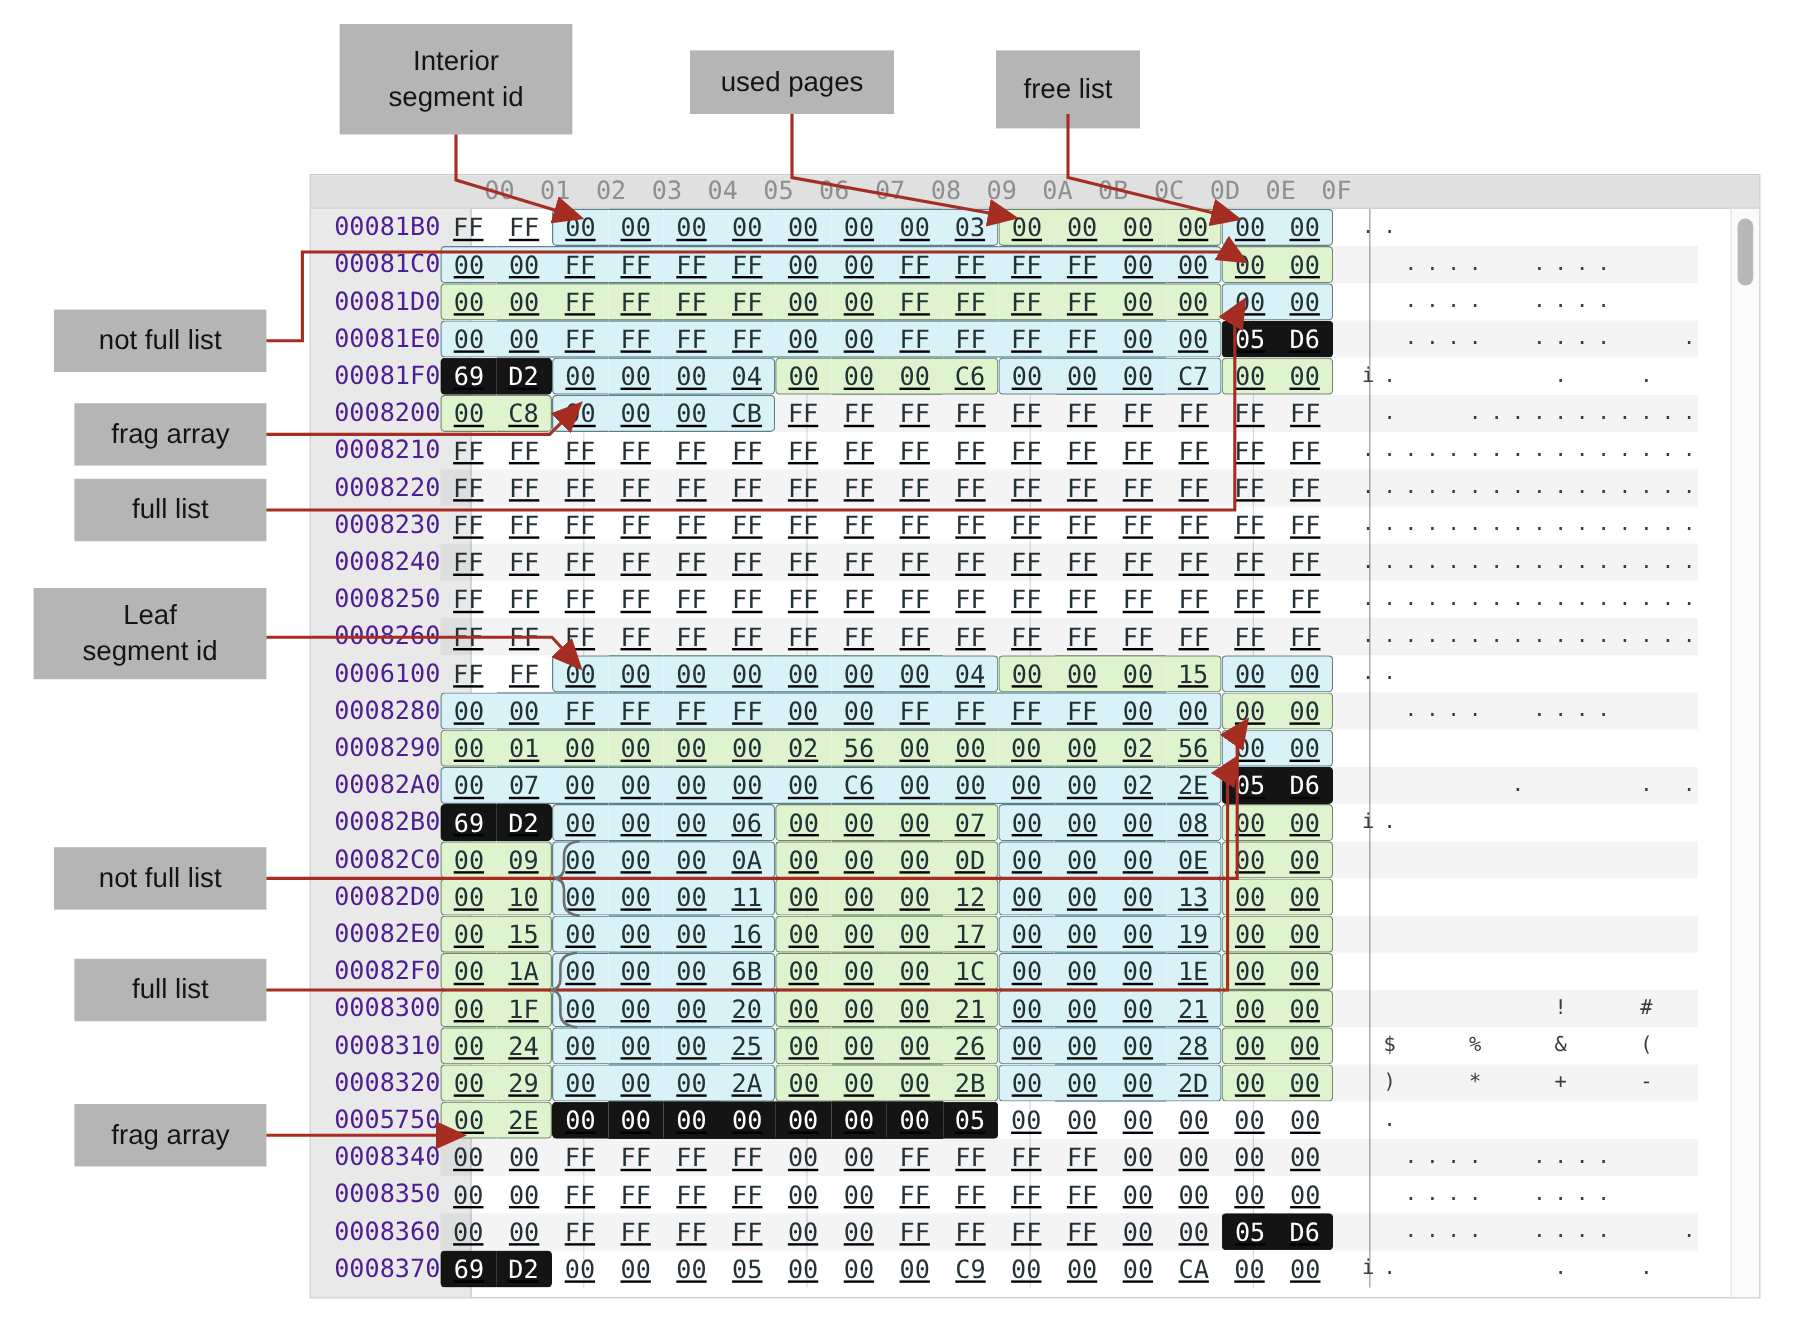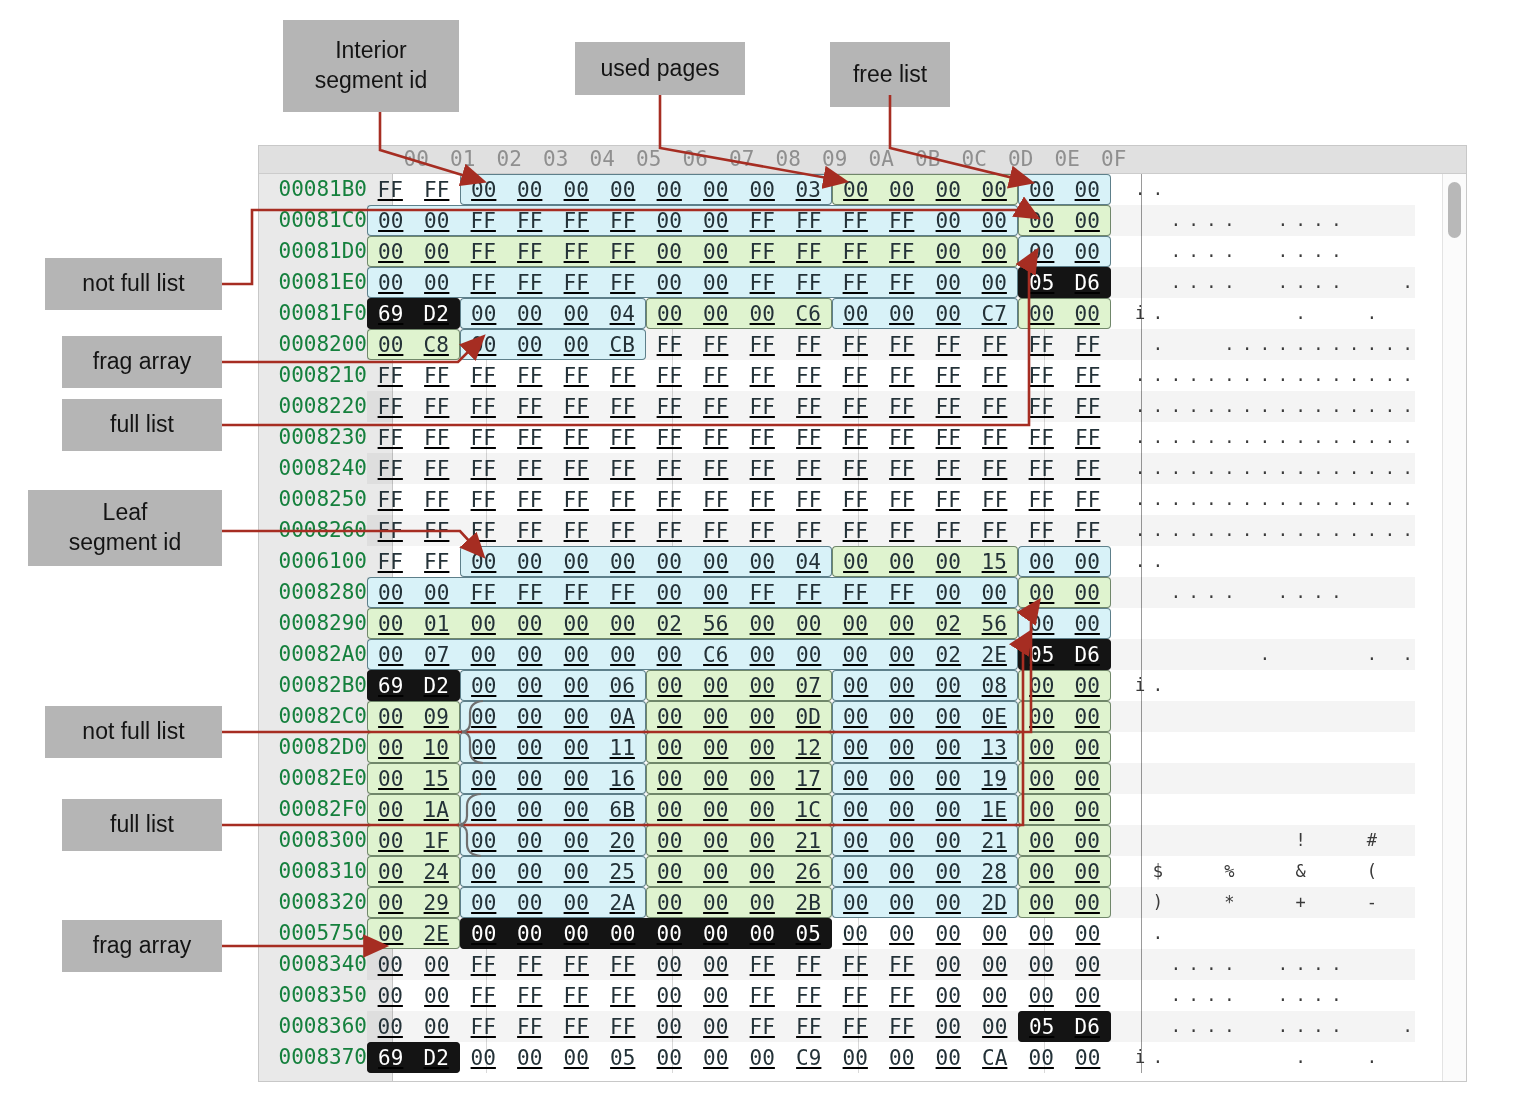--- a/index.html
+++ b/index.html
@@ -7,21 +7,21 @@
     width:1516px;height:1106px;position:relative;background:#ffffff;
     font-family:"Liberation Sans",sans-serif;overflow:hidden;
   }
   
   .lbl{
     position:absolute;background:#b5b5b5;color:#141414;
     font:23px/1.3 "Liberation Sans",sans-serif;
     display:flex;align-items:center;justify-content:center;
     text-align:center;white-space:pre-line;
   }
-  #lbl-interior{left:283px;top:20px;width:176px;height:92px;}
+  #lbl-interior{left:283px;top:20px;width:194px;height:92px;}
   #lbl-used{left:575px;top:42px;width:170px;height:53px;}
   #lbl-free{left:830px;top:42px;width:120px;height:65px;}
   #lbl-notfull1{left:45px;top:258px;width:177px;height:52px;}
   #lbl-frag1{left:62px;top:336px;width:160px;height:52px;}
   #lbl-full1{left:62px;top:399px;width:160px;height:52px;}
   #lbl-leaf{left:28px;top:490px;width:194px;height:76px;}
   #lbl-notfull2{left:45px;top:706px;width:177px;height:52px;}
   #lbl-full2{left:62px;top:799px;width:160px;height:52px;}
   #lbl-frag2{left:62px;top:920px;width:160px;height:52px;}
 
@@ -43,21 +43,21 @@
     position:absolute;left:0;top:0;bottom:0;width:134px;
     background:#e9e9e9;border-right:1px solid #c6c6c6;box-sizing:border-box;
   }
   .vsep{position:absolute;top:0;height:899px;width:1px;background:#d9d9d9;}
   #vs1{left:227px;} #vs2{left:413px;} #vs3{left:599px;} #vs4{left:785px;}
   #vsd{position:absolute;top:0;left:882px;height:899px;width:1px;background:#9a9a9a;}
   #rows{position:absolute;top:0;left:0;width:1182px;}
   .hexrow{display:flex;height:31px;}
   .addr{
     width:108px;box-sizing:border-box;text-align:right;
-    font:21px/31px "DejaVu Sans Mono",monospace;color:#15803d;flex:0 0 auto;
+    font:21px/31px "DejaVu Sans Mono",monospace;color:#4c1d95;flex:0 0 auto;
   }
   .rowbody{display:flex;width:1048px;flex:0 0 auto;}
   .rowbody.stripe{background:rgba(0,0,0,0.045);}
   .cells{display:flex;width:744px;flex:0 0 auto;text-decoration:underline;}
   .cell{
     width:46.5px;height:31px;box-sizing:border-box;flex:0 0 auto;
     display:flex;align-items:center;justify-content:center;
     font:21px "DejaVu Sans Mono",monospace;color:#243238;
   }
   .cell.cyan,.cell.green,.cell.dark{border-top:1.5px solid;border-bottom:1.5px solid;}

